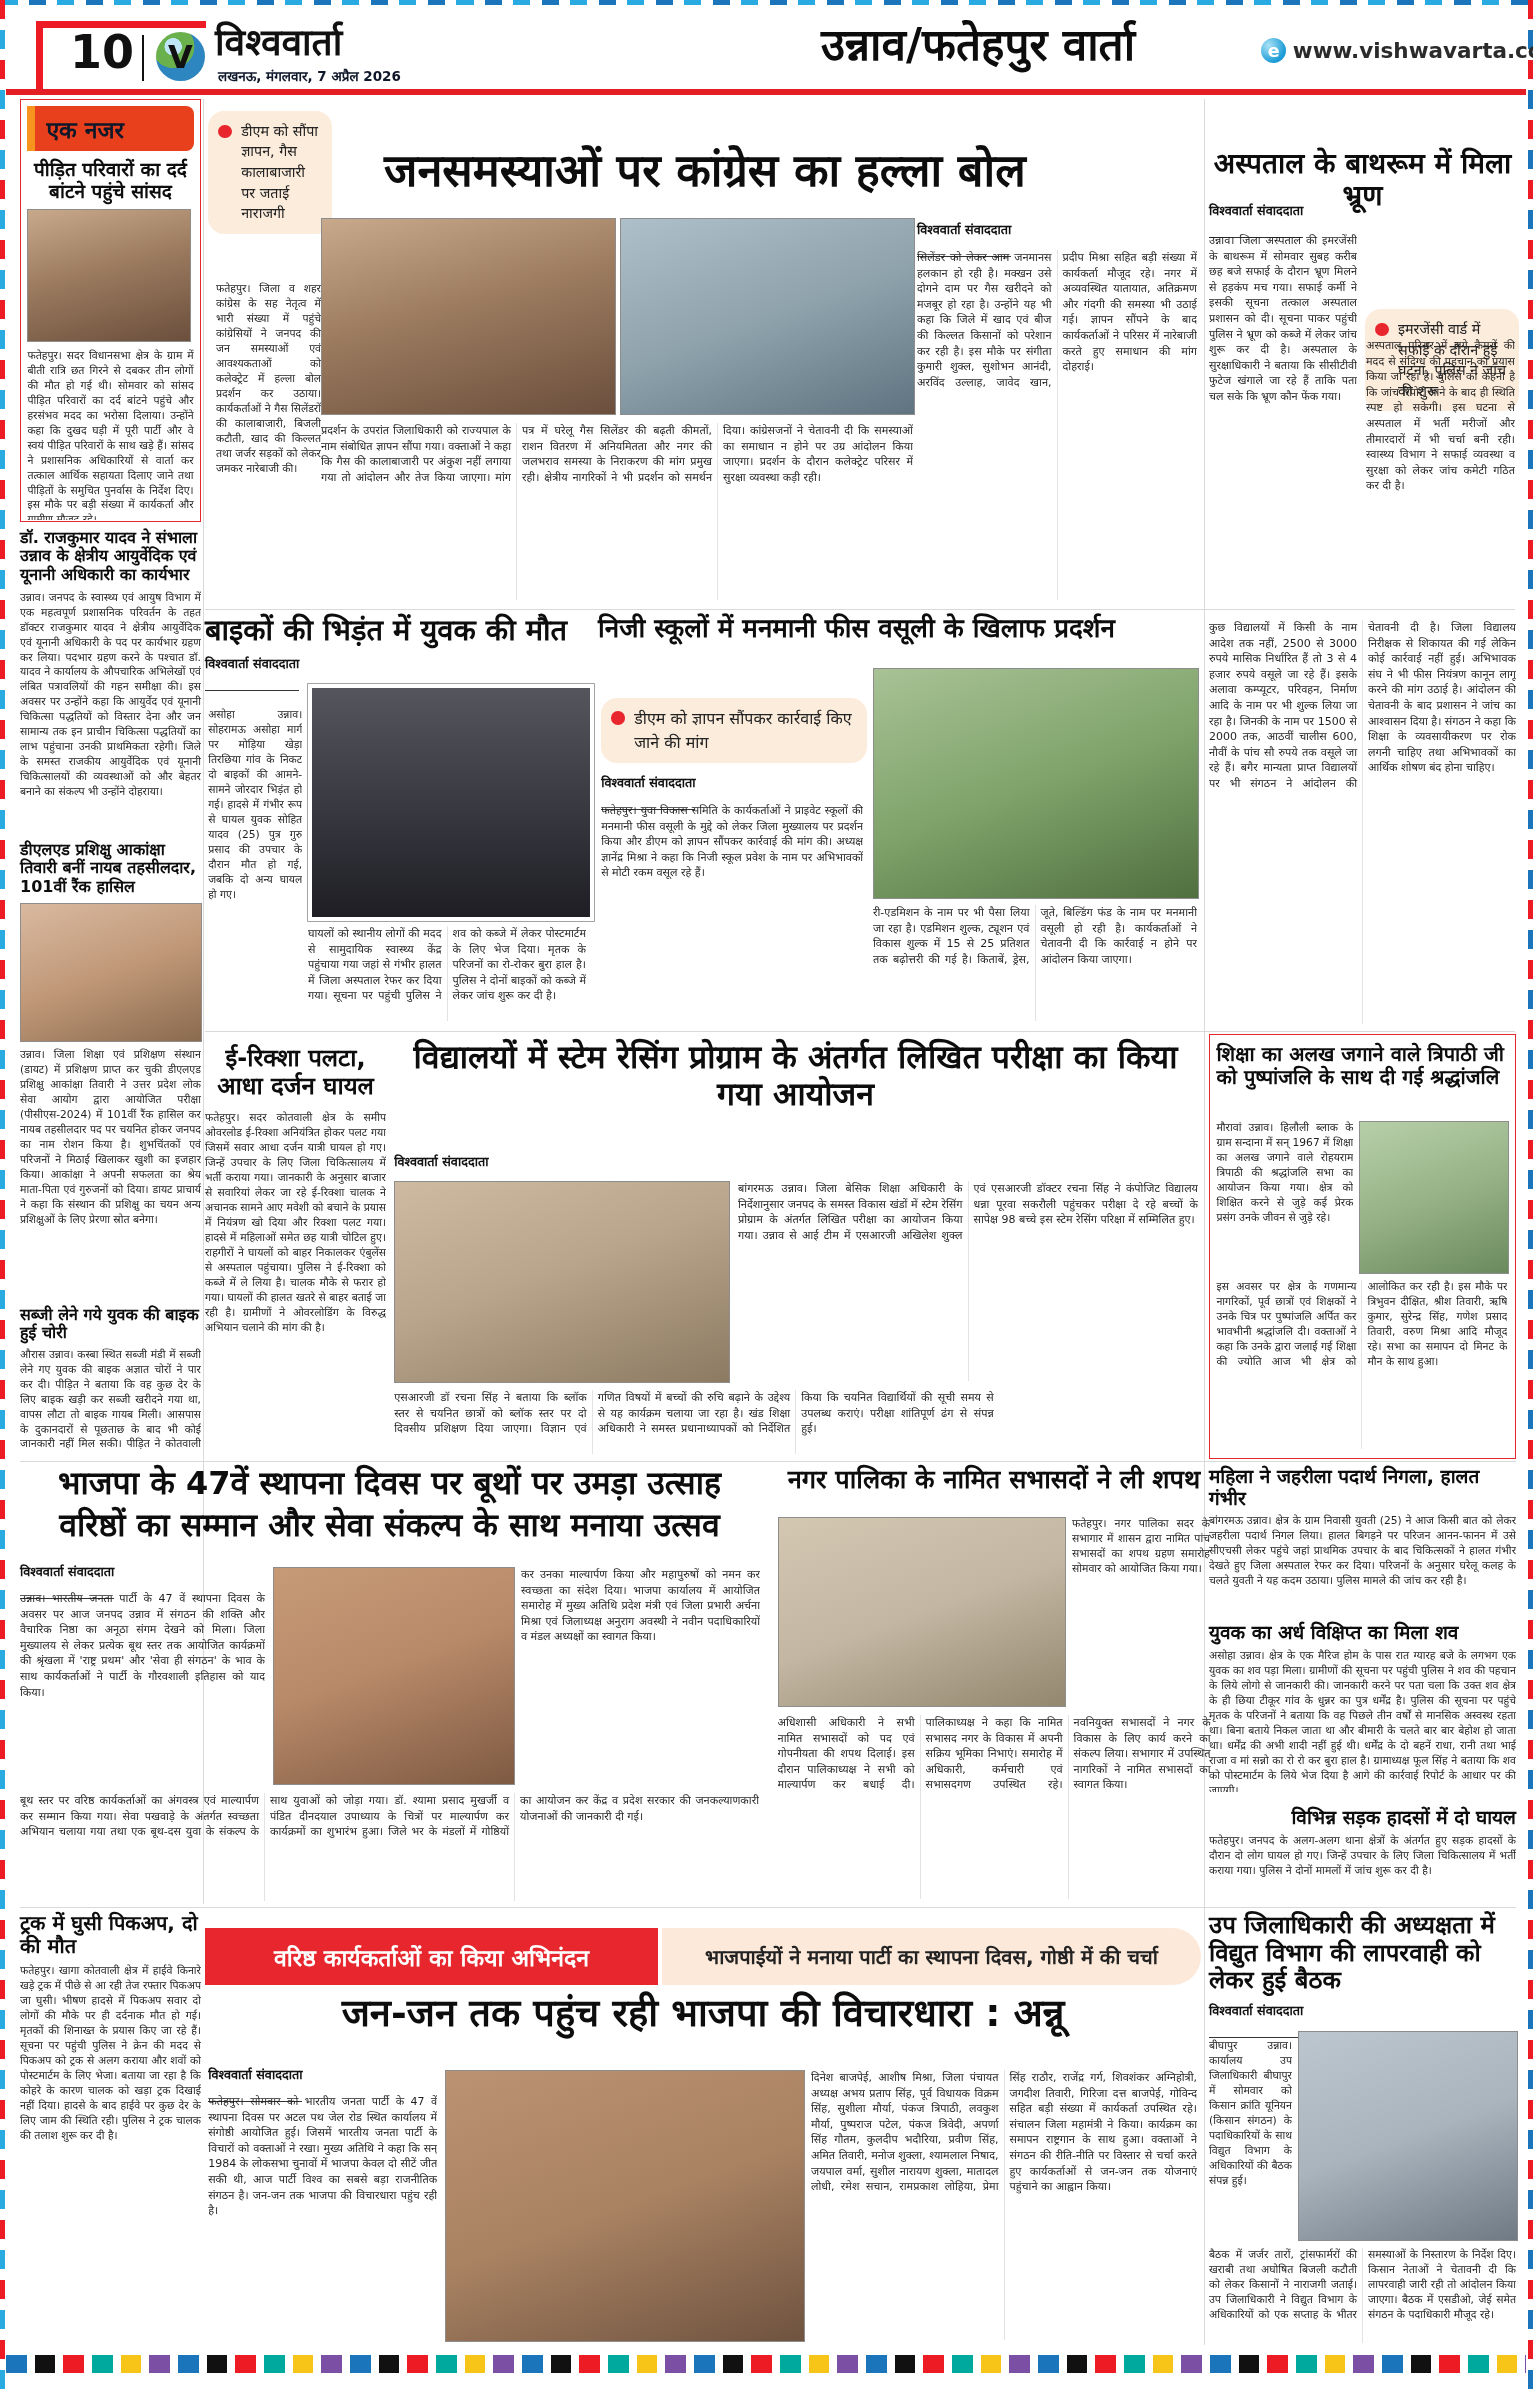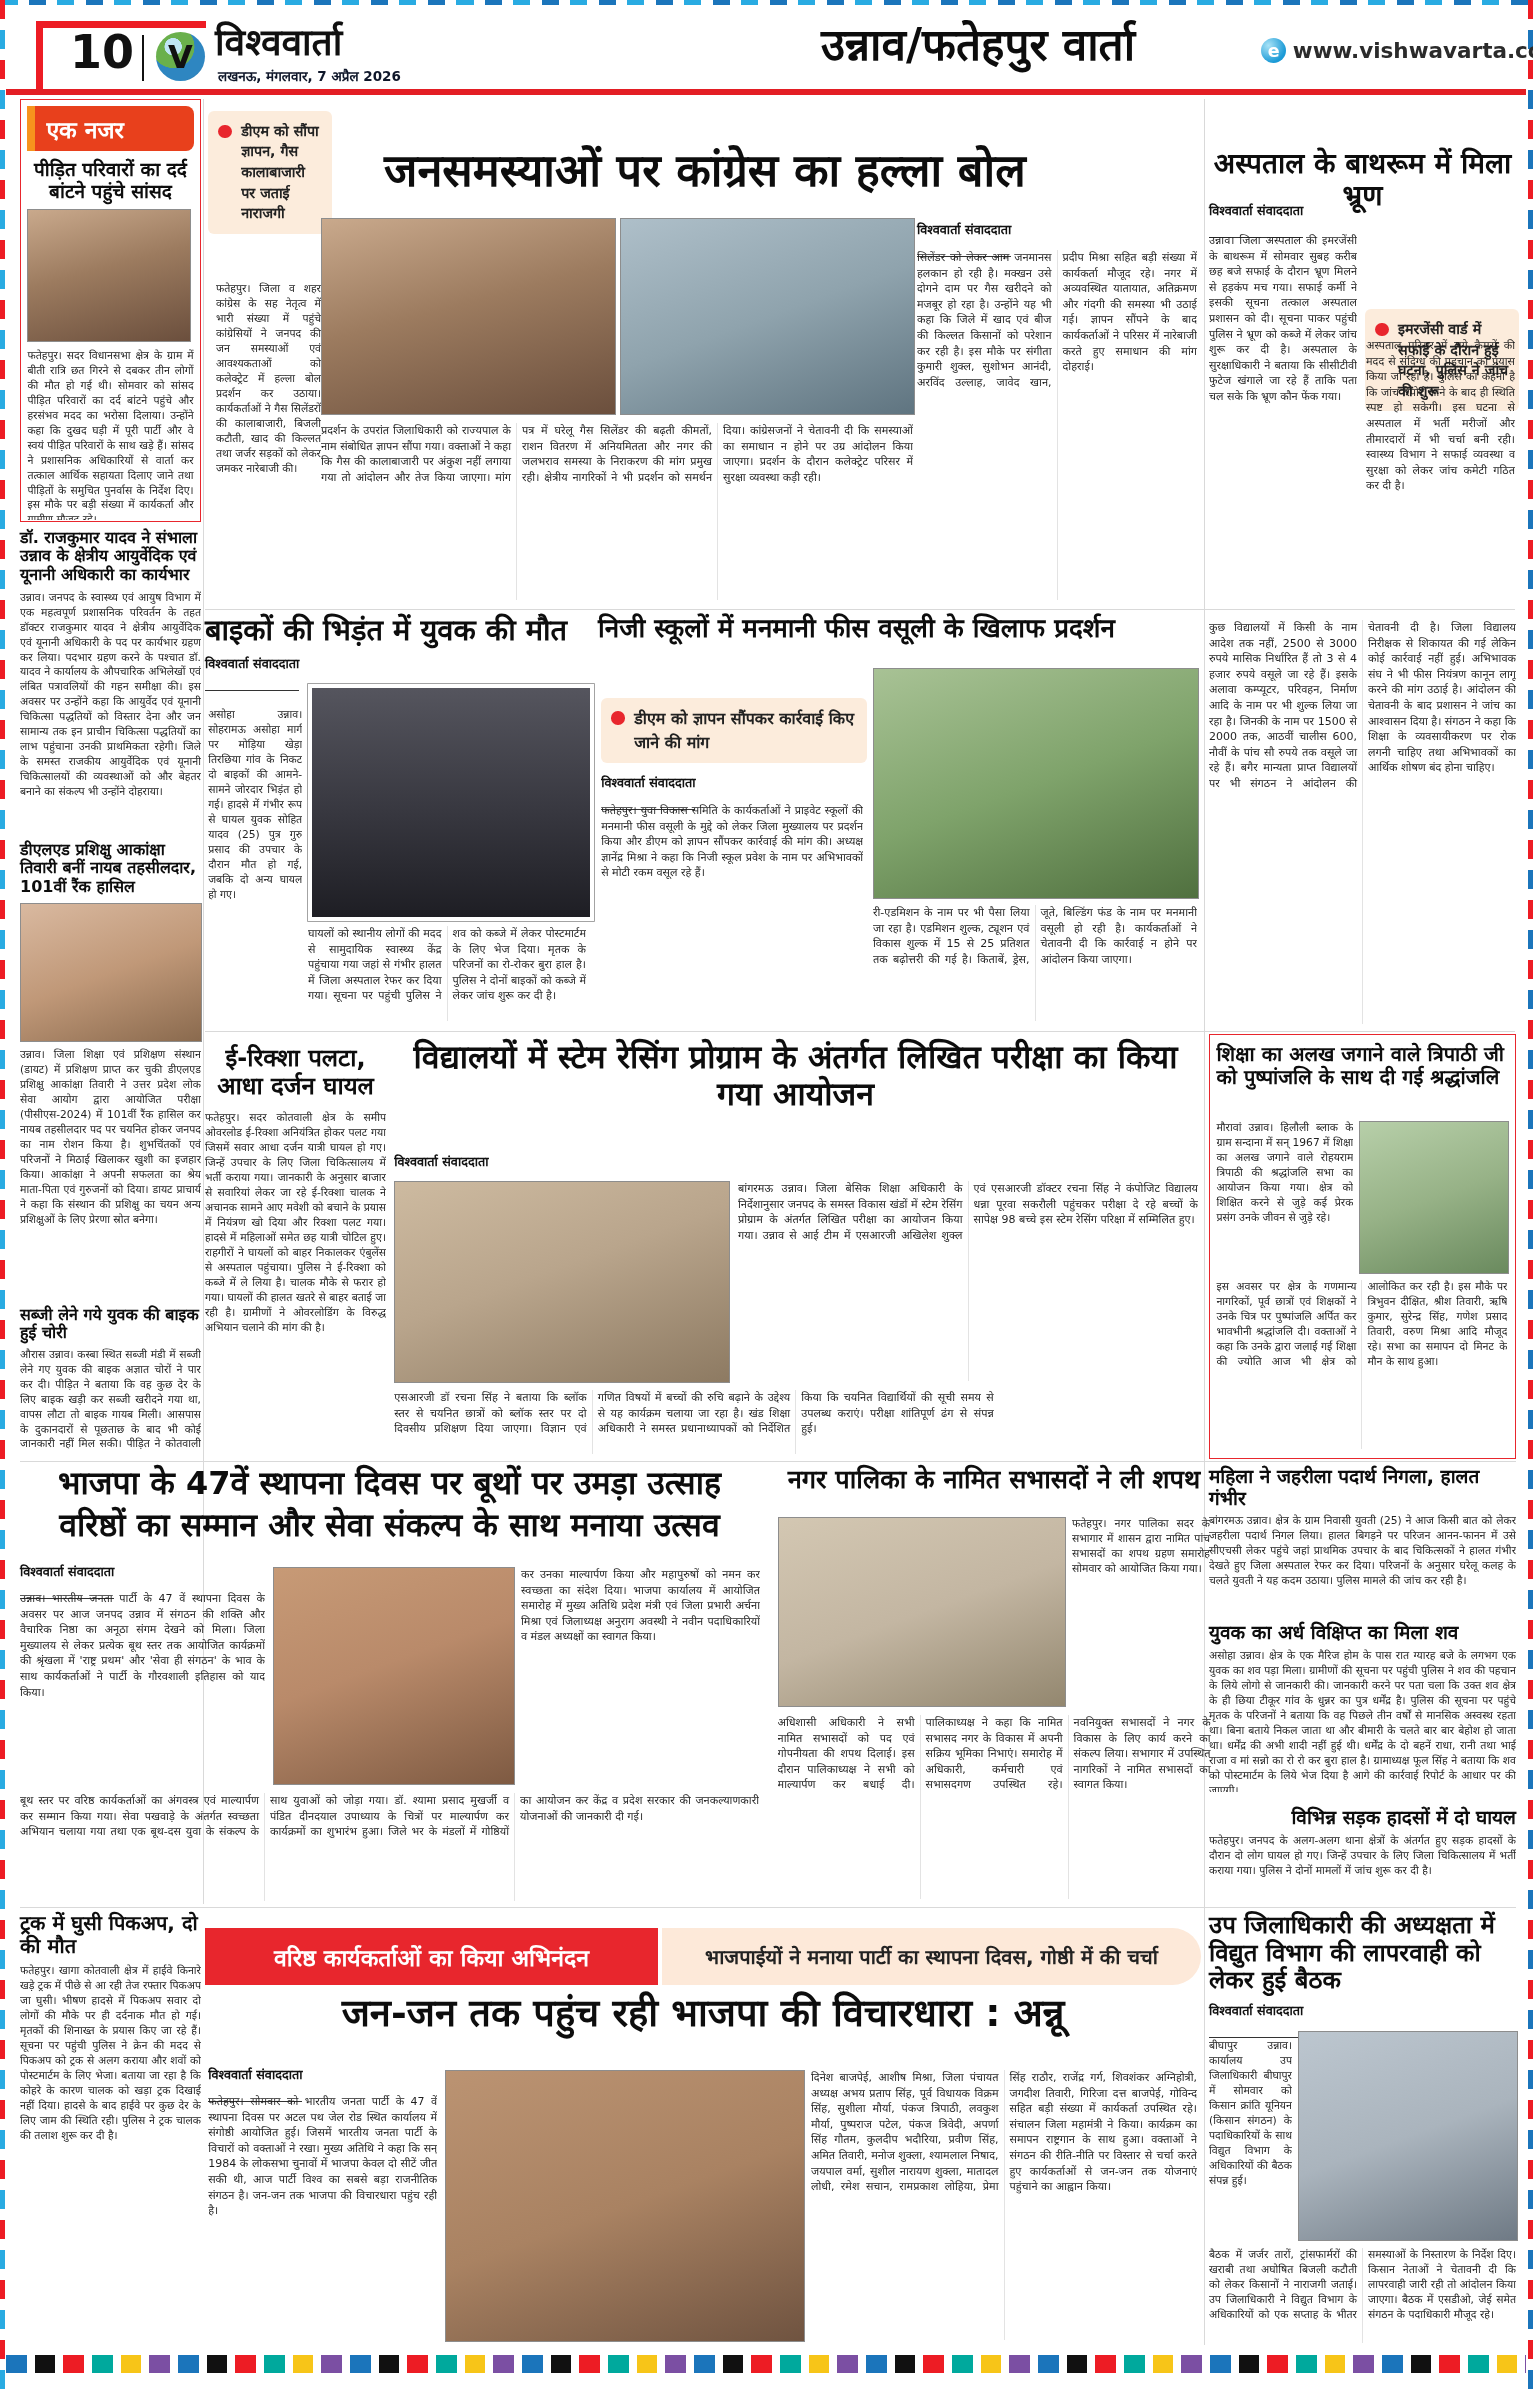--- a/index.html
+++ b/index.html
@@ -32,38 +32,38 @@
   
   .vline{width:0.8px;background:#d9d9d9;}
   .hline{height:0.8px;background:#d9d9d9;}
   .headline{font-weight:bold;color:#0d0d0d;line-height:1.15;}
   .byline{font-weight:bold;font-size:12.7px;color:#111;border-bottom:1.6px solid #333;display:inline-block;padding-bottom:18px;}
   .bt{font-size:11px;line-height:1.42;text-align:justify;color:#1f1f1f;overflow:hidden;}
   .bt-s{font-size:10.7px;line-height:1.4;text-align:justify;color:#1f1f1f;overflow:hidden;}
   .c2{column-count:2;column-gap:11px;column-rule:0.8px solid #e3e3e3;}
   .c3{column-count:3;column-gap:11px;column-rule:0.8px solid #e3e3e3;}
   .c4{column-count:4;column-gap:11px;column-rule:0.8px solid #e3e3e3;}
-  .kicker{background:#fcecdc;border-radius:6px;position:relative;padding:9.5px 9.5px 9.5px 33px;
-          font-weight:bold;color:#222;line-height:1.45;}
+  .kicker{background:#fcecdc;border-radius:16px;position:relative;padding:9.5px 9.5px 9.5px 33px;
+          font-weight:normal;color:#222;line-height:1.45;}
   .kbullet{position:absolute;left:10.3px;top:13.5px;width:13.5px;height:13.5px;border-radius:50%;background:#e8262d;}
   .photo{border:0.8px solid #8d8d8d;}
   .ph-crowd{background:linear-gradient(165deg,#c9a98c 0%,#9c7b5f 45%,#6b4f3d 100%);}
   .ph-office{background:linear-gradient(160deg,#aebfc9 0%,#8fa3ad 50%,#5f7480 100%);}
   .ph-portrait{background:linear-gradient(180deg,#55555e 0%,#37373f 55%,#1e1e24 100%);}
   .ph-protest{background:linear-gradient(160deg,#a8c295 0%,#7fa36b 50%,#50703f 100%);}
   .ph-class{background:linear-gradient(160deg,#cdbaa0 0%,#b9a58c 45%,#8d7a62 100%);}
   .ph-flower{background:linear-gradient(160deg,#b7cfa9 0%,#97b287 50%,#6a8a5e 100%);}
   .ph-oath{background:linear-gradient(160deg,#d3c7b2 0%,#c3b6a2 50%,#93876f 100%);}
   .ph-stage{background:linear-gradient(160deg,#c79a76 0%,#b98a6a 45%,#7e5a42 100%);}
   .ph-garland{background:linear-gradient(160deg,#bb9372 0%,#a98262 50%,#6f5340 100%);}
   .ph-meet{background:linear-gradient(160deg,#bcc6cf 0%,#aab4bd 50%,#6f7a85 100%);}
   .ph-sweets{background:linear-gradient(160deg,#d9b9a0 0%,#c09878 50%,#8a6a4e 100%);}
   
   .ek-box{left:20px;top:99px;width:181px;height:423px;border:1.6px solid #e8262d;box-sizing:border-box;padding:6.4px;}
-  .ek-banner{background:#e8401c;border-left:8px solid #f7941d;border-radius:0 8px 8px 0;color:#ffffff;
+  .ek-banner{background:#e8401c;border-left:8px solid #f7941d;border-radius:0 8px 8px 0;color:#0f172a;
              font-size:23px;font-weight:bold;padding:6.4px 0 6.4px 11px;}
   .redbox{background:#e8262d;color:#fff;font-weight:bold;display:flex;align-items:center;justify-content:center;text-align:center;}
   .beigestrip{background:#fde9d9;color:#222;font-weight:bold;display:flex;align-items:center;justify-content:center;
               text-align:center;border-radius:0 29px 29px 0;}
 </style>
 </head>
 <body>
 
 <div id="page">
 

